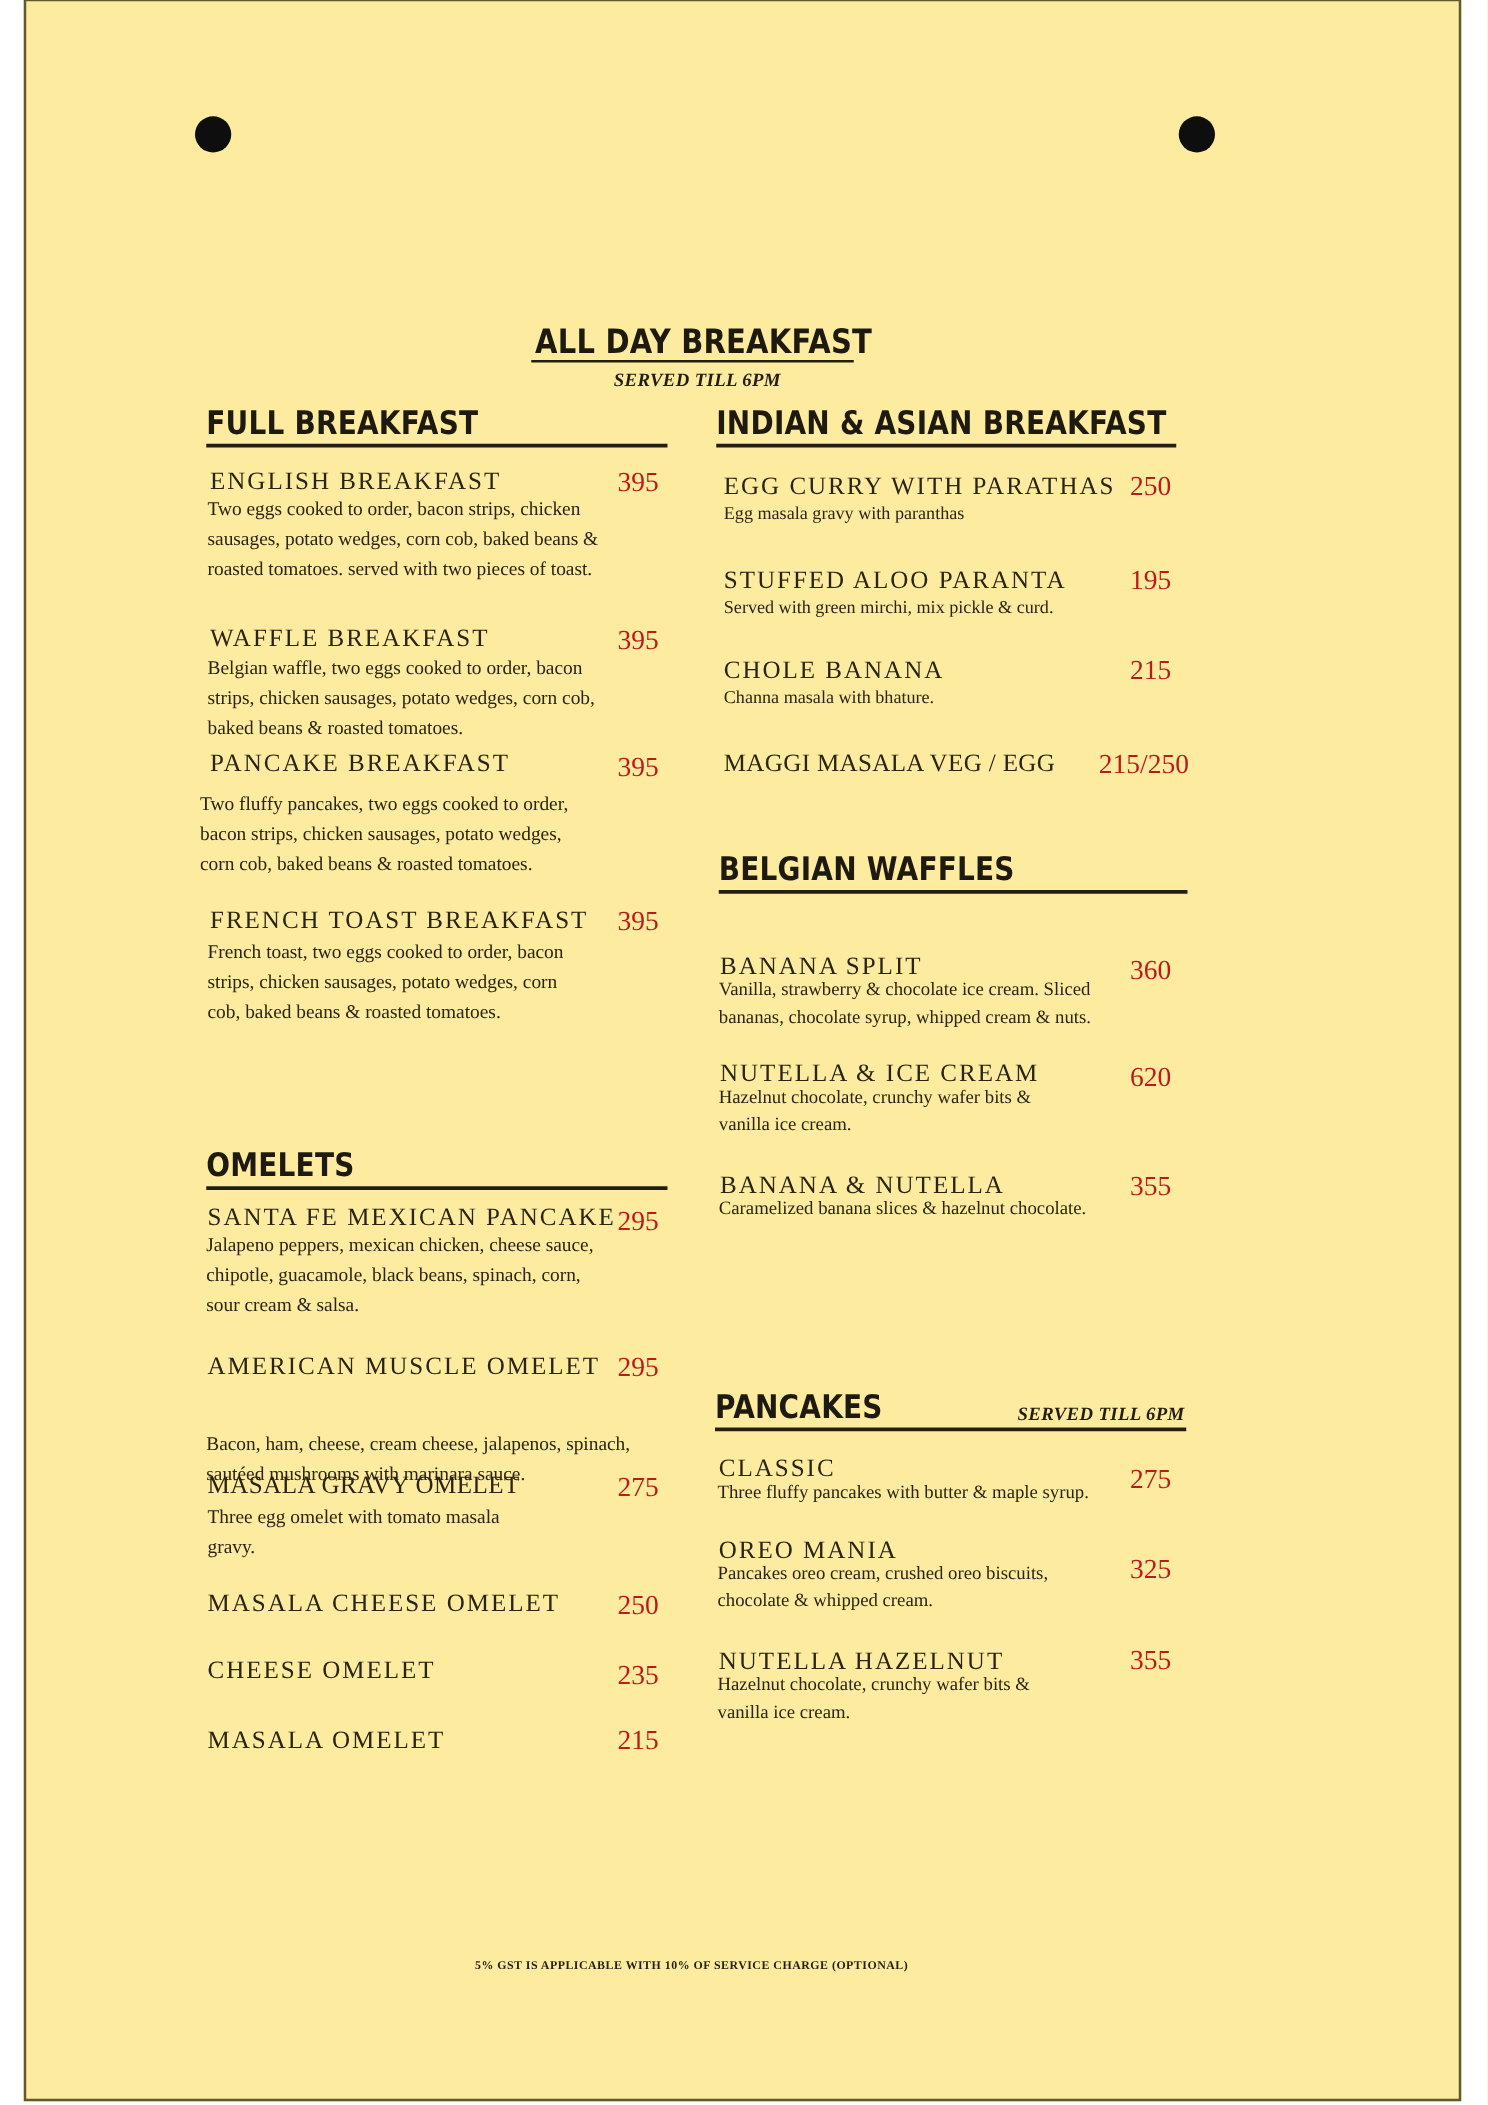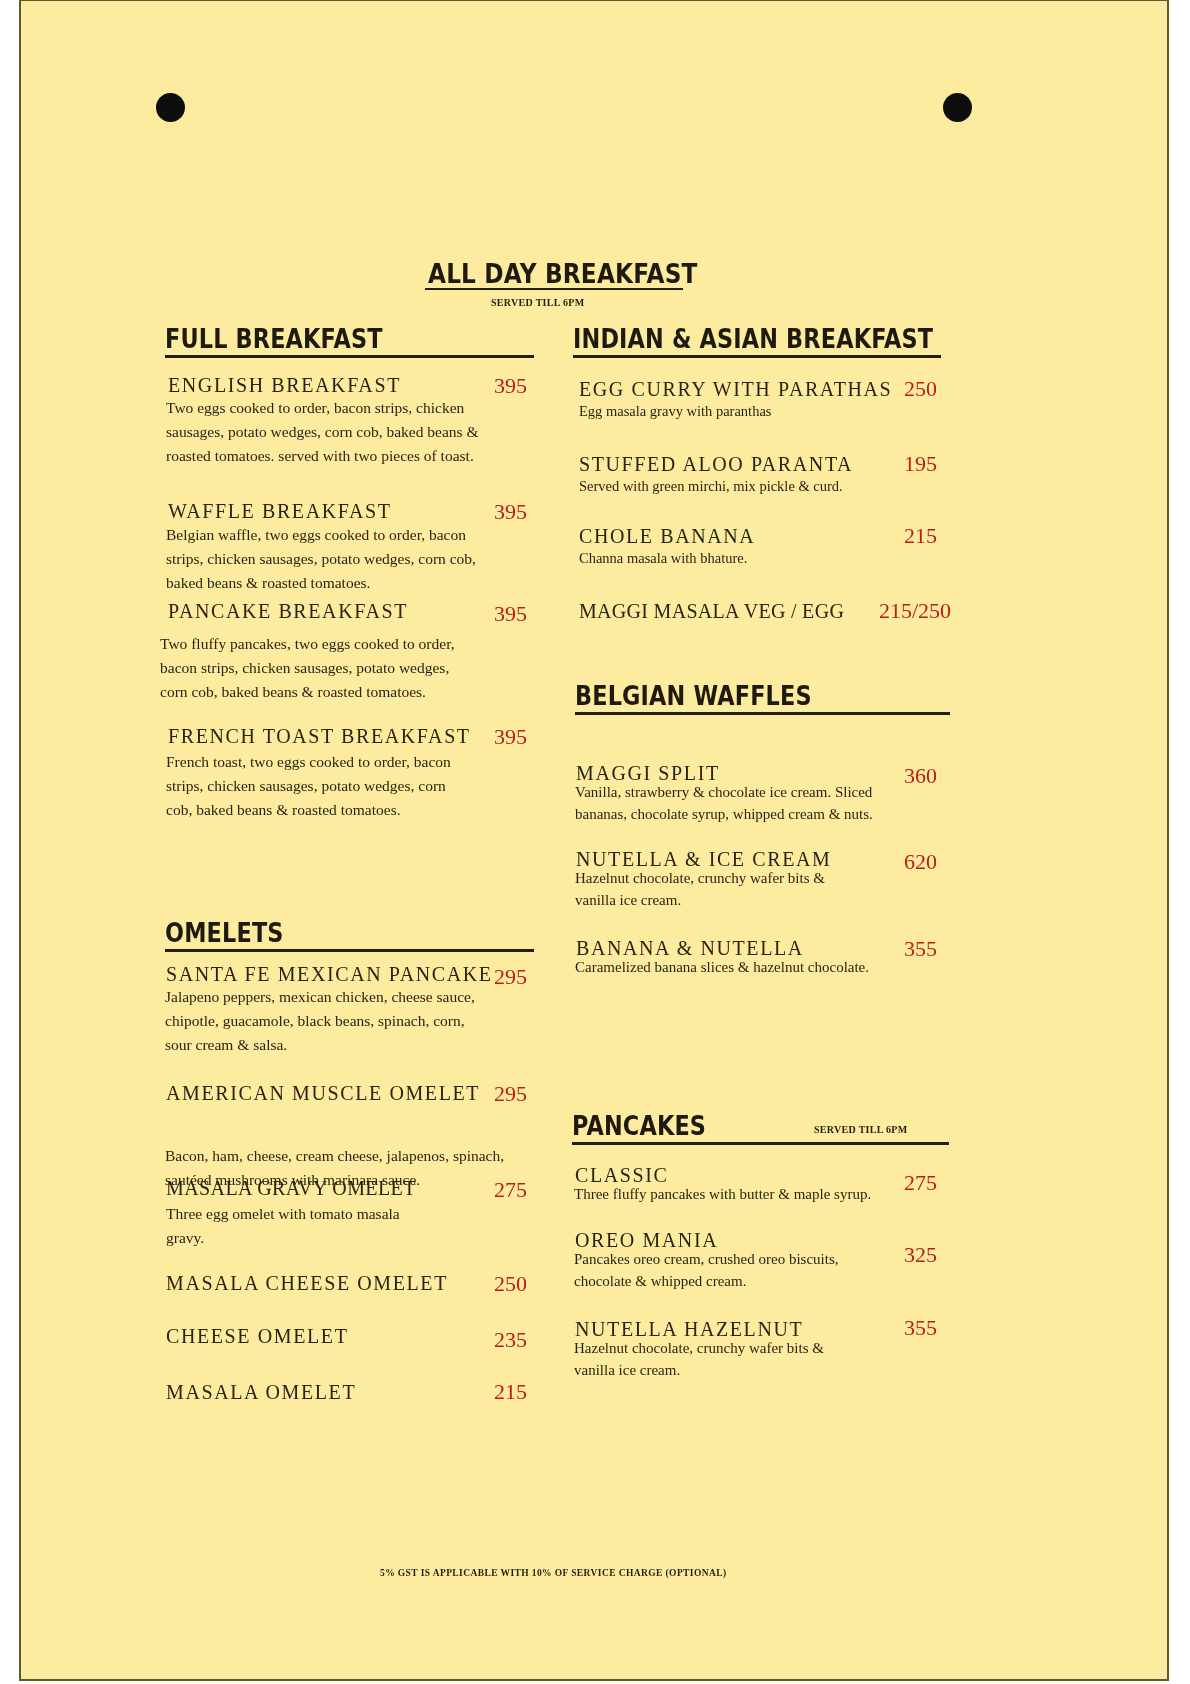--- a/index.html
+++ b/index.html
@@ -11,21 +11,21 @@
     position: absolute; left: 19px; top: 0; width: 1150px; height: 1681px;
     background: #fdec9f; border-left: 2px solid #5e5a2e; border-right: 2px solid #5e5a2e;
     border-top: 1px solid #5e5a2e; border-bottom: 2px solid #5e5a2e; box-sizing: border-box;
   }
   .hole { position: absolute; width: 29px; height: 29px; border-radius: 50%; background: #0e0e0e; }
   .abs { position: absolute; }
   .cond { font-family: "DejaVu Sans", sans-serif; font-weight: bold; transform: scaleX(0.86); transform-origin: left center; letter-spacing: 0.2px; color: #1f1a10; white-space: nowrap; }
   .main-title { font-size: 27px; }
   .sec-title { font-size: 26px; }
   .rule { position: absolute; height: 3px; background: #231e12; }
-  .sub { font-family: "Liberation Serif", serif; font-weight: bold; font-size: 10px; letter-spacing: 0.3px; color: #231e12; white-space: nowrap; }
+  .sub { font-family: "Liberation Serif", serif; font-weight: bold; font-size: 15px; letter-spacing: 0.3px; color: #231e12; white-space: nowrap; font-style: italic; }
   .item-name { font-family: "Liberation Serif", serif; font-size: 20px; letter-spacing: 1.6px; color: #2a2414; white-space: nowrap; }
   .item-price { font-family: "Liberation Serif", serif; font-size: 22px; color: #b91c1c; white-space: nowrap; }
   .item-desc { font-family: "Liberation Serif", serif; font-size: 15.5px; line-height: 24px; color: #2a2414; }
   .footer { font-family: "Liberation Serif", serif; font-weight: bold; font-size: 9.5px; letter-spacing: 0.4px; color: #231e12; white-space: nowrap; }
 </style>
 </head>
 <body>
 
 <div class="page">
   <div class="hole" style="left:135px; top:92px;"></div>
@@ -93,21 +93,21 @@
 <div class="abs item-name" style="left:579px; top:525px;">CHOLE BANANA</div>
 <div class="abs item-price" style="left:904px; top:523px;">215</div>
 <div class="abs item-desc" style="left:579px; top:546px; width:330px; font-size:14.5px;">Channa masala with bhature.</div>
 
 <div class="abs item-name" style="left:579px; top:600px; letter-spacing:0.3px;">MAGGI MASALA VEG / EGG</div>
 <div class="abs item-price" style="left:879px; top:598px;">215/250</div>
 
 <div class="abs cond sec-title" style="left:575px; top:681px;">BELGIAN WAFFLES</div>
 <div class="rule" style="left:575px; top:712px; width:375px;"></div>
 
-<div class="abs item-name" style="left:576px; top:762px;">MAGGI SPLIT</div>
+<div class="abs item-name" style="left:576px; top:762px;">BANANA SPLIT</div>
 <div class="abs item-price" style="left:904px; top:763px;">360</div>
 <div class="abs item-desc" style="left:575px; top:781px; width:325px; font-size:15px; line-height:22px;">Vanilla, strawberry &amp; chocolate ice cream. Sliced bananas, chocolate syrup, whipped cream &amp; nuts.</div>
 
 <div class="abs item-name" style="left:576px; top:848px;">NUTELLA &amp; ICE CREAM</div>
 <div class="abs item-price" style="left:904px; top:849px;">620</div>
 <div class="abs item-desc" style="left:575px; top:867px; width:270px; font-size:15px; line-height:22px;">Hazelnut chocolate, crunchy wafer bits &amp; vanilla ice cream.</div>
 
 <div class="abs item-name" style="left:576px; top:937px;">BANANA &amp; NUTELLA</div>
 <div class="abs item-price" style="left:904px; top:936px;">355</div>
 <div class="abs item-desc" style="left:575px; top:956px; width:330px; font-size:15px; line-height:22px;">Caramelized banana slices &amp; hazelnut chocolate.</div>

